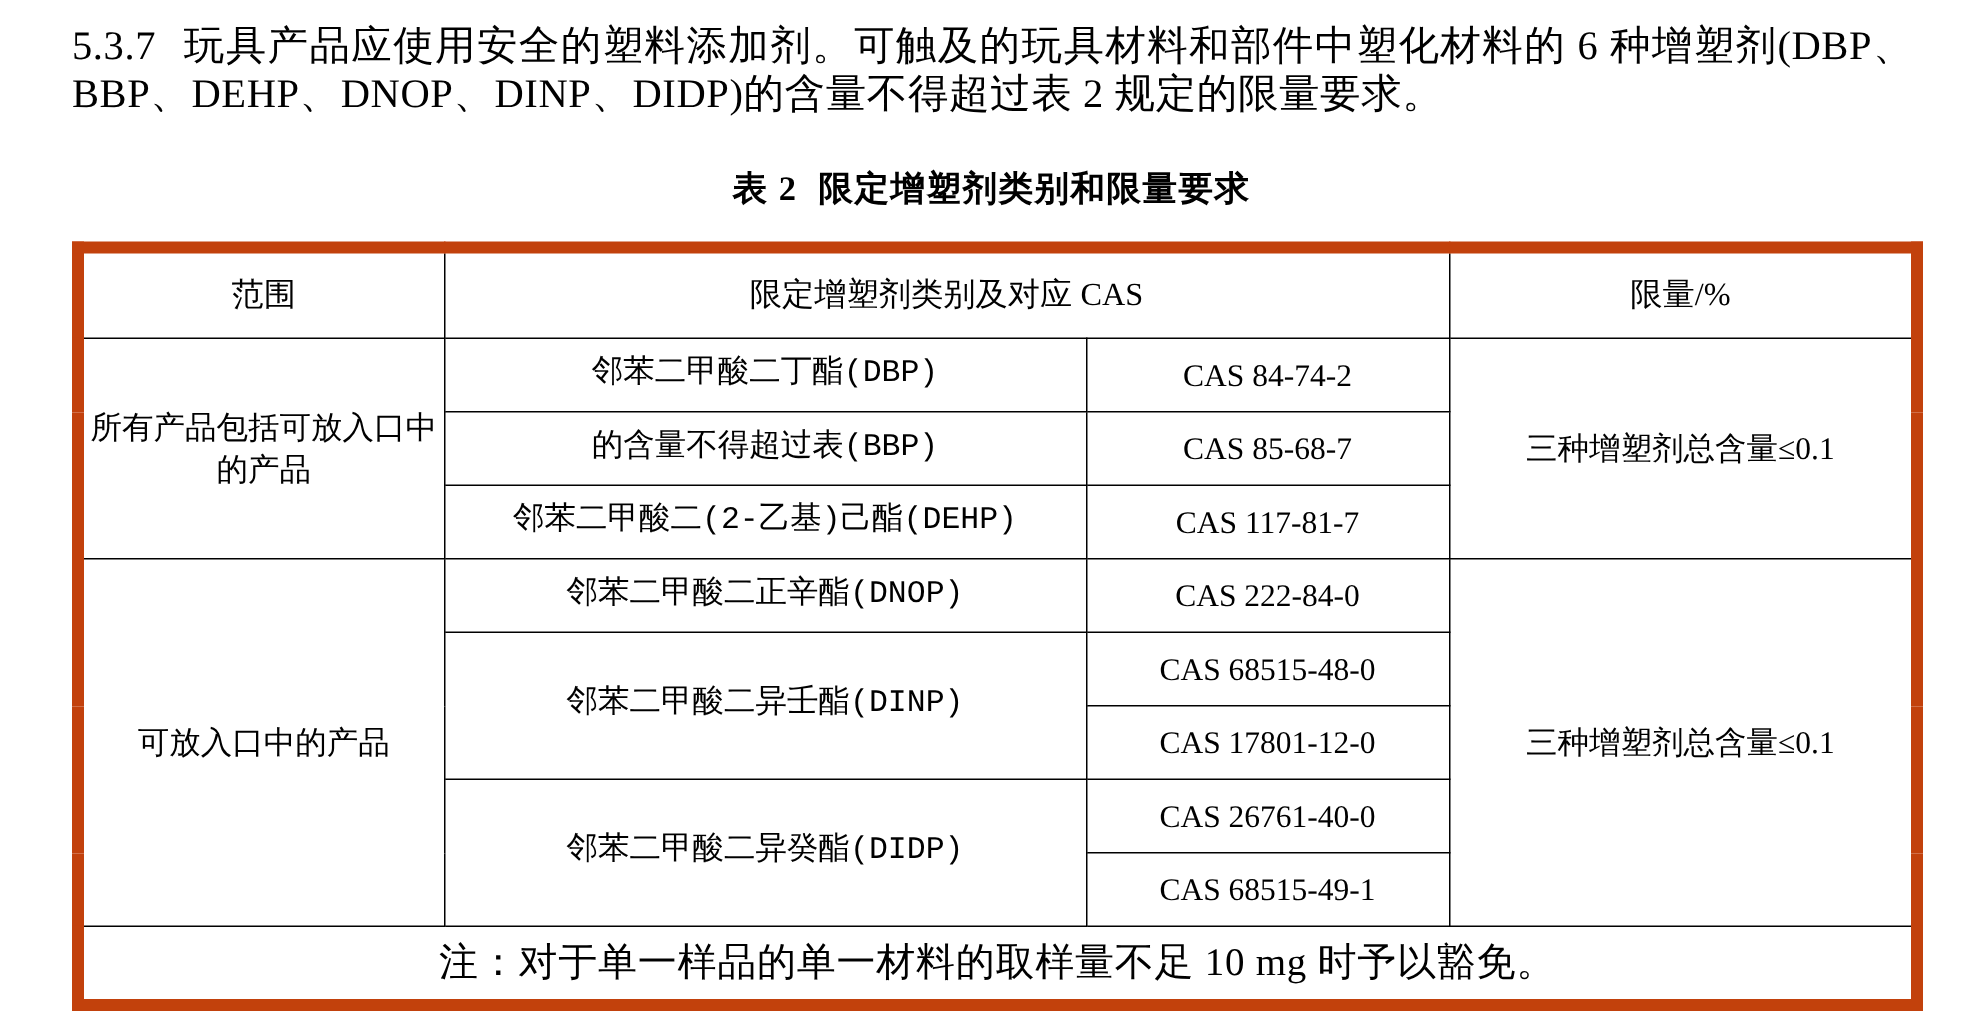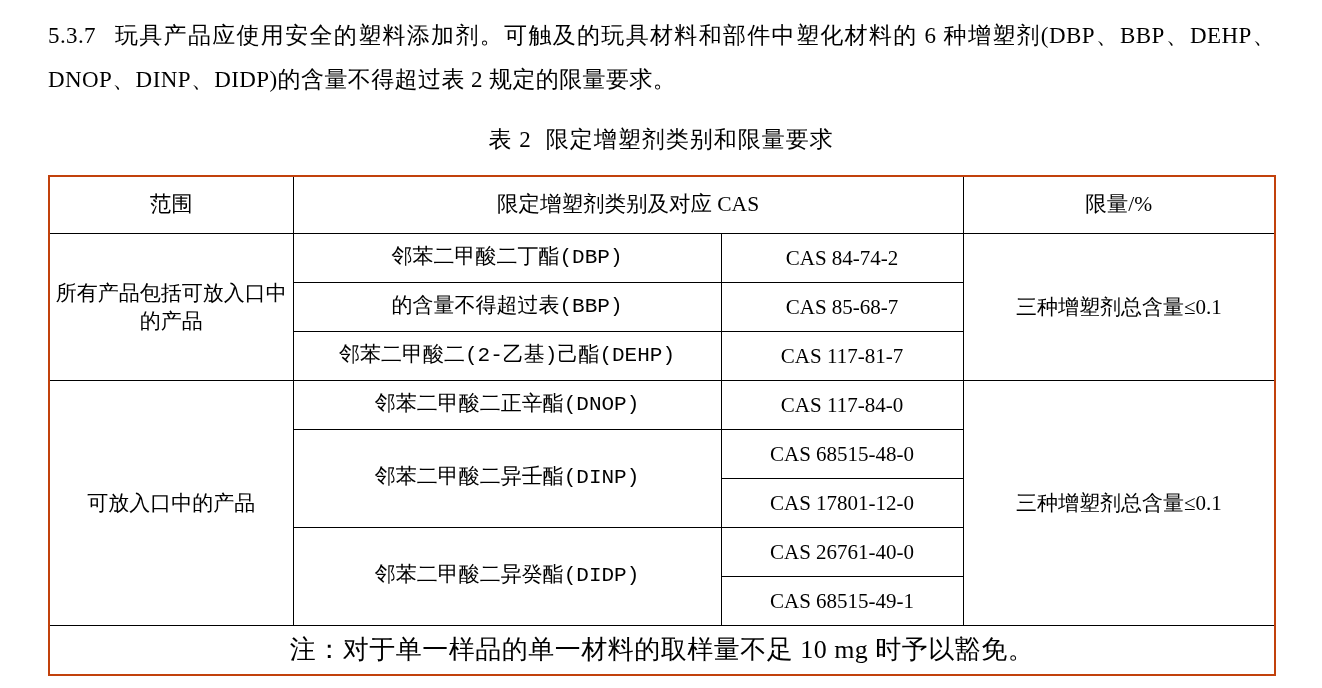--- a/index.html
+++ b/index.html
@@ -18,35 +18,35 @@
     position: relative;
     width: 1322px;
     height: 688px;
     box-sizing: border-box;
     padding: 0;
   }
 
   
   .clause {
     margin: 14px 46px 0 48px;
-    font-size: 23px;
-    line-height: 44px;
+    font-size: 27px;
+    line-height: 32px;
     text-align: justify;
     letter-spacing: 0.4px;
   }
   .clause .num {
     margin-right: 18px;
   }
 
   
   .table-caption {
-    margin-top: 22px;
+    margin-top: 32px;
     text-align: center;
     font-size: 23px;
-    font-weight: normal;
+    font-weight: bold;
     letter-spacing: 1px;
   }
   .table-caption .cap-no {
     margin-right: 14px;
   }
 
   
   .table-wrap {
     margin: 20px 48px 0 48px;
   }
@@ -65,21 +65,21 @@
     line-height: 1.35;
   }
   table.spec thead td {
     height: 56px;
     font-size: 21.5px;
   }
   table.spec tbody td {
     height: 48px;
   }
   .outer-border {
-    border: 2px solid #c2410c;
+    border: 8px solid #c2410c;
   }
   .col-scope { width: 244px; }
   .col-name  { width: 428px; }
   .col-cas   { width: 242px; }
   .col-limit { width: 312px; }
 
   .cell-left-pad {
     text-align: center;
     padding: 0 10px;
     font-family: Liberation Mono, monospace;
@@ -137,21 +137,21 @@
           <td>CAS 85-68-7</td>
         </tr>
         <tr>
           <td class="cell-left-pad">邻苯二甲酸二(2-乙基)己酯(DEHP)</td>
           <td>CAS 117-81-7</td>
         </tr>
 
         <tr>
           <td class="scope-cell" rowspan="5">可放入口中的产品</td>
           <td class="cell-left-pad">邻苯二甲酸二正辛酯(DNOP)</td>
-          <td>CAS 117-84-0</td>
+          <td>CAS 222-84-0</td>
           <td rowspan="5">三种增塑剂总含量≤0.1</td>
         </tr>
         <tr>
           <td class="cell-left-pad" rowspan="2">邻苯二甲酸二异壬酯(DINP)</td>
           <td>CAS 68515-48-0</td>
         </tr>
         <tr>
           <td>CAS 17801-12-0</td>
         </tr>
         <tr>

